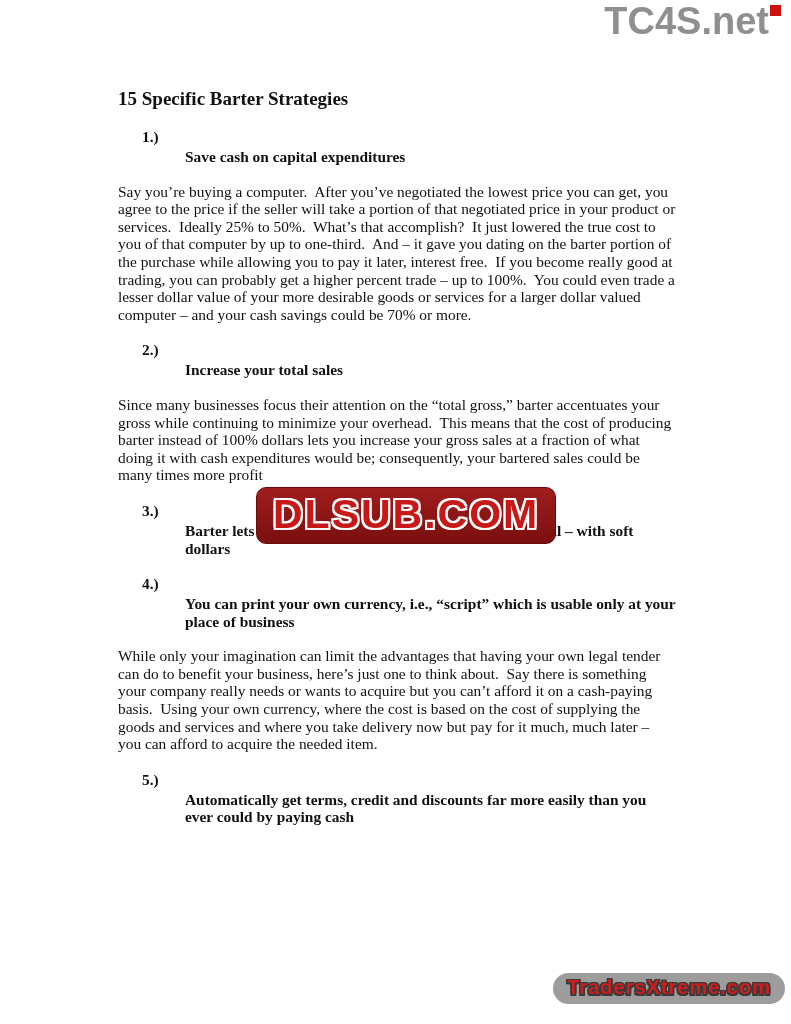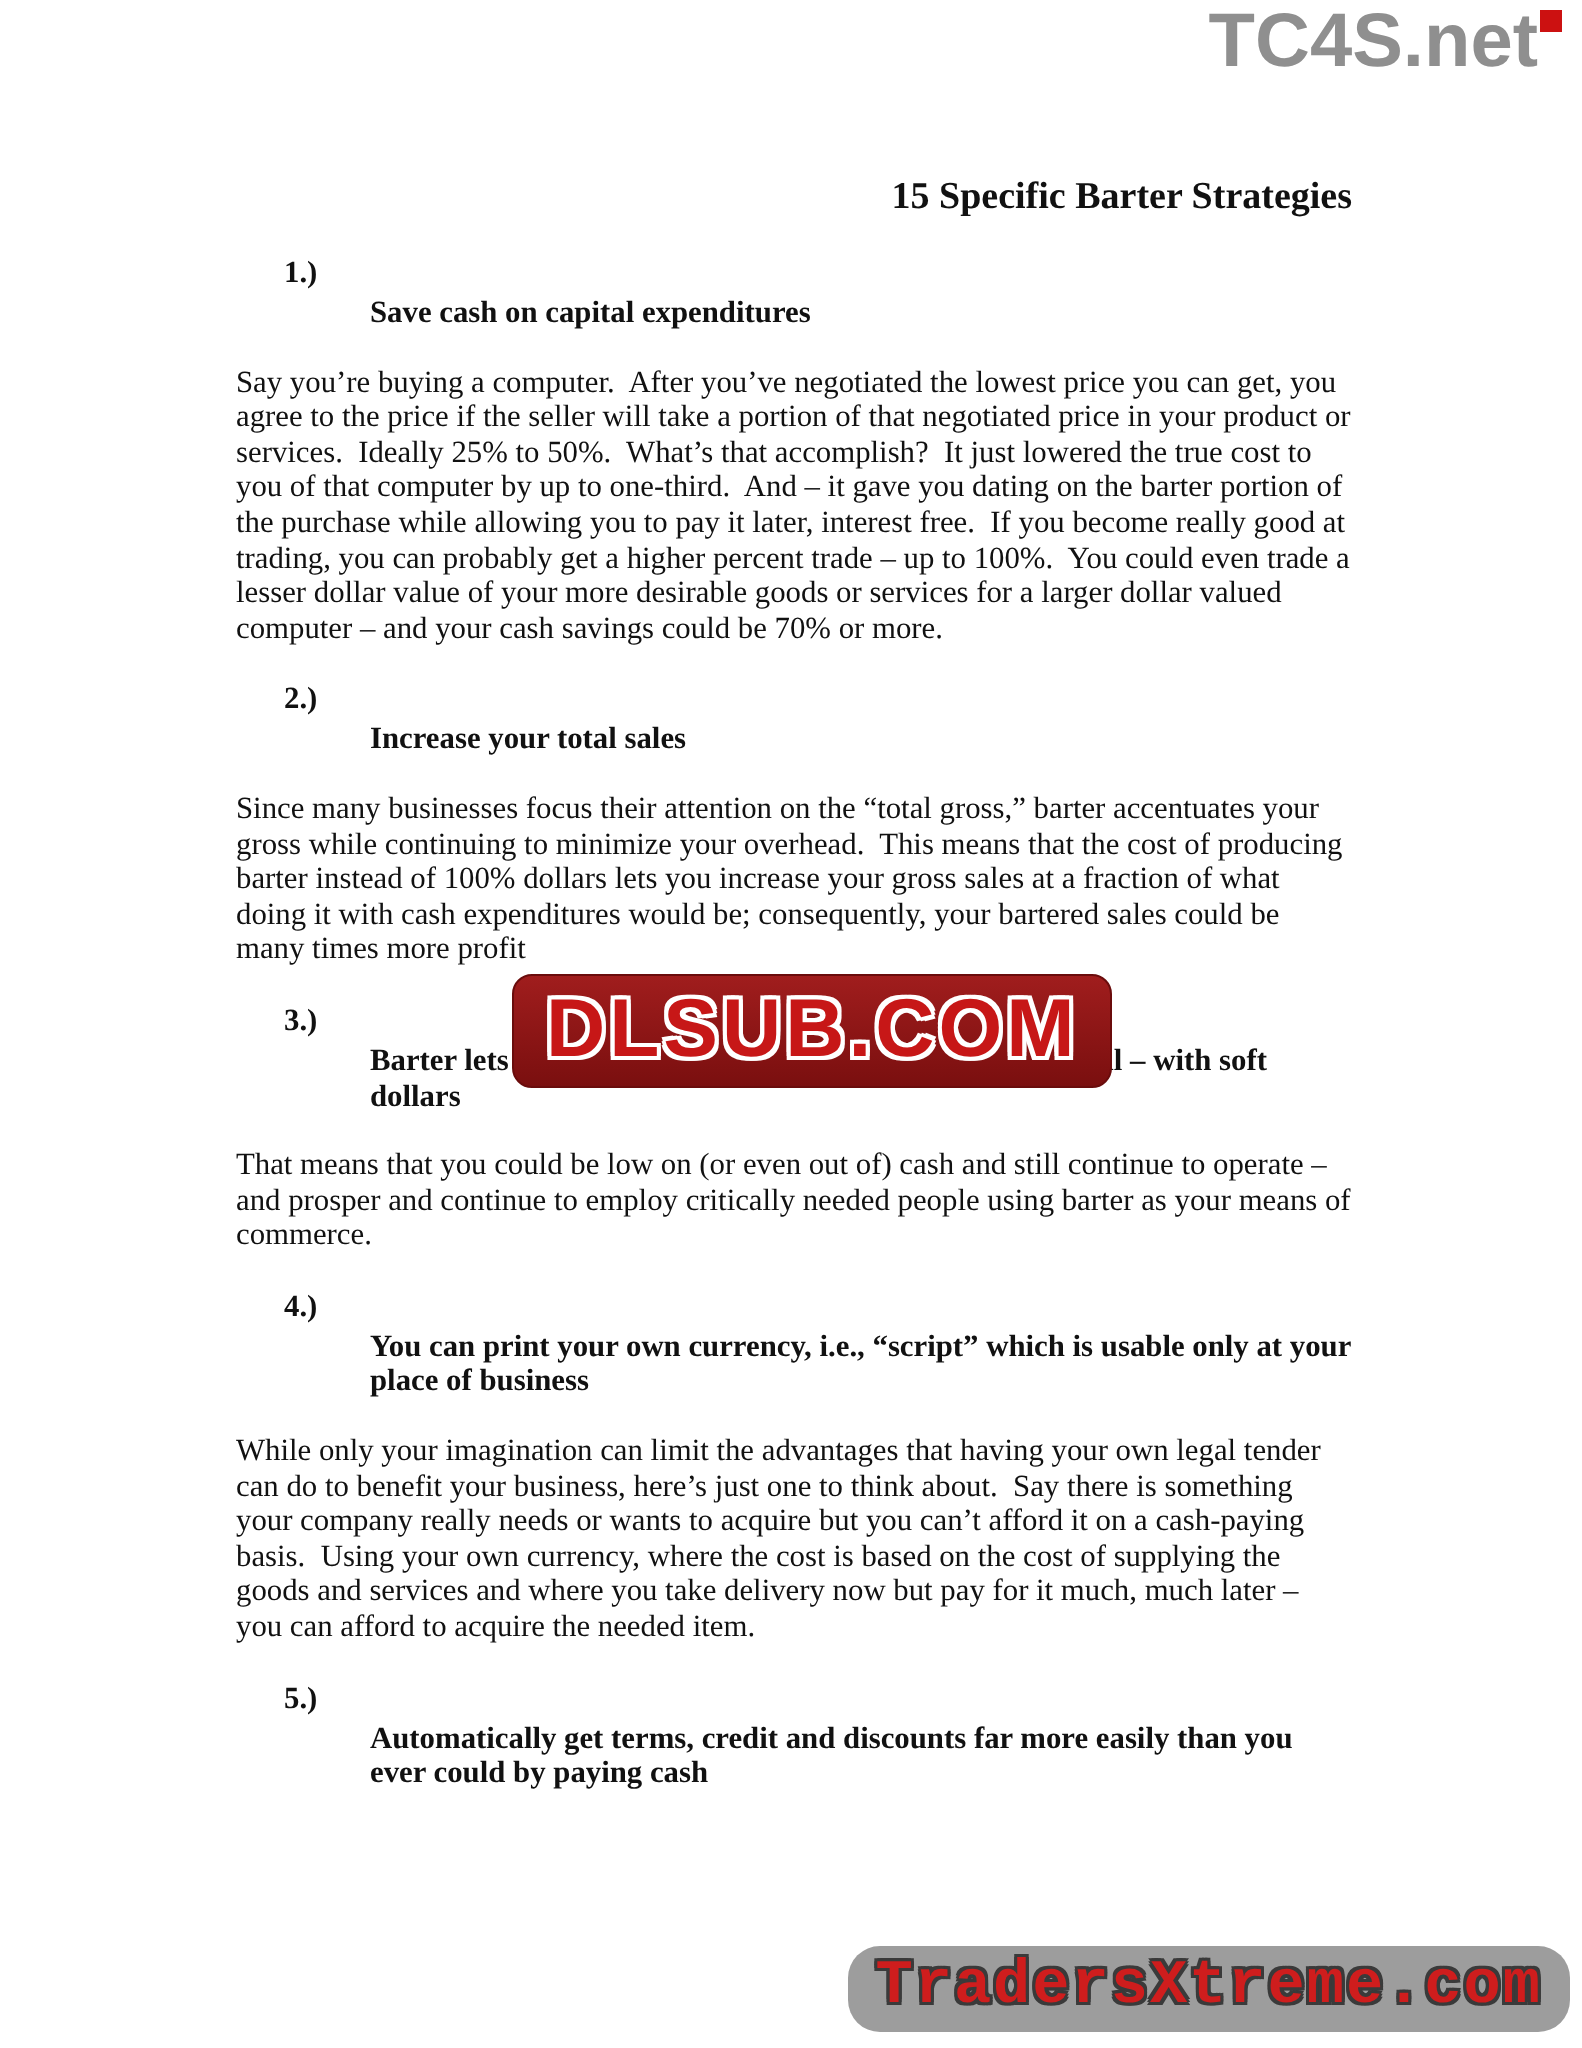--- a/index.html
+++ b/index.html
@@ -36,21 +36,21 @@
   }
 
   
   .content {
     position: absolute;
     top: 88px;
     left: 118px;
     width: 558px;
   }
   .doc-title {
-    text-align: right;
+    text-align: left;
     font-weight: bold;
     font-size: 19px;
     margin-bottom: 12px;
   }
   p.body-par {
     font-size: 15.4px;
     line-height: 17.6px;
     white-space: pre-wrap;
     margin-bottom: 17px;
   }
@@ -93,23 +93,23 @@
   
   .logo-bottom {
     position: absolute;
     top: 973px;
     right: 6px;
     background: #9d9d9d;
     border-radius: 16px;
     padding: 3px 14px 5px 14px;
   }
   .logo-bottom .logo-bottom-text {
-    font-family: Liberation Mono, monospace;
+    font-family: Liberation Sans, sans-serif;
     font-weight: bold;
-    font-size: 31px;
+    font-size: 20px;
     letter-spacing: 1px;
     color: #cf1d1d;
     text-shadow:
       -1.5px -1.5px 0 #3a3a3a, 1.5px -1.5px 0 #3a3a3a,
       -1.5px 1.5px 0 #3a3a3a, 1.5px 1.5px 0 #3a3a3a,
       -1.5px 0 0 #3a3a3a, 1.5px 0 0 #3a3a3a,
       0 -1.5px 0 #3a3a3a, 0 1.5px 0 #3a3a3a;
   }
 </style>
 </head>
@@ -136,21 +136,20 @@
     <div class="sec-head">
       <span class="sec-num">2.)</span>
       <span class="sec-title">Increase your total sales</span>
     </div>
     <p class="body-par">Since many businesses focus their attention on the “total gross,” barter accentuates your gross while continuing to minimize your overhead.  This means that the cost of producing barter instead of 100% dollars lets you increase your gross sales at a fraction of what doing it with cash expenditures would be; consequently, your bartered sales could be many times more profit</p>
 
     <div class="sec-head">
       <span class="sec-num">3.)</span>
       <span class="sec-title">Barter lets you pay operating expenditures – even payroll – with soft dollars</span>
     </div>
-    <p class="body-par">That means that you could be low on (or even out of) cash and still continue to operate – and prosper and continue to employ critically needed people using barter as your means of commerce.</p>
 
     <div class="sec-head">
       <span class="sec-num">4.)</span>
       <span class="sec-title">You can print your own currency, i.e., “script” which is usable only at your place of business</span>
     </div>
     <p class="body-par">While only your imagination can limit the advantages that having your own legal tender can do to benefit your business, here’s just one to think about.  Say there is something your company really needs or wants to acquire but you can’t afford it on a cash-paying basis.  Using your own currency, where the cost is based on the cost of supplying the goods and services and where you take delivery now but pay for it much, much later – you can afford to acquire the needed item.</p>
 
     <div class="sec-head">
       <span class="sec-num">5.)</span>
       <span class="sec-title">Automatically get terms, credit and discounts far more easily than you ever could by paying cash</span>

